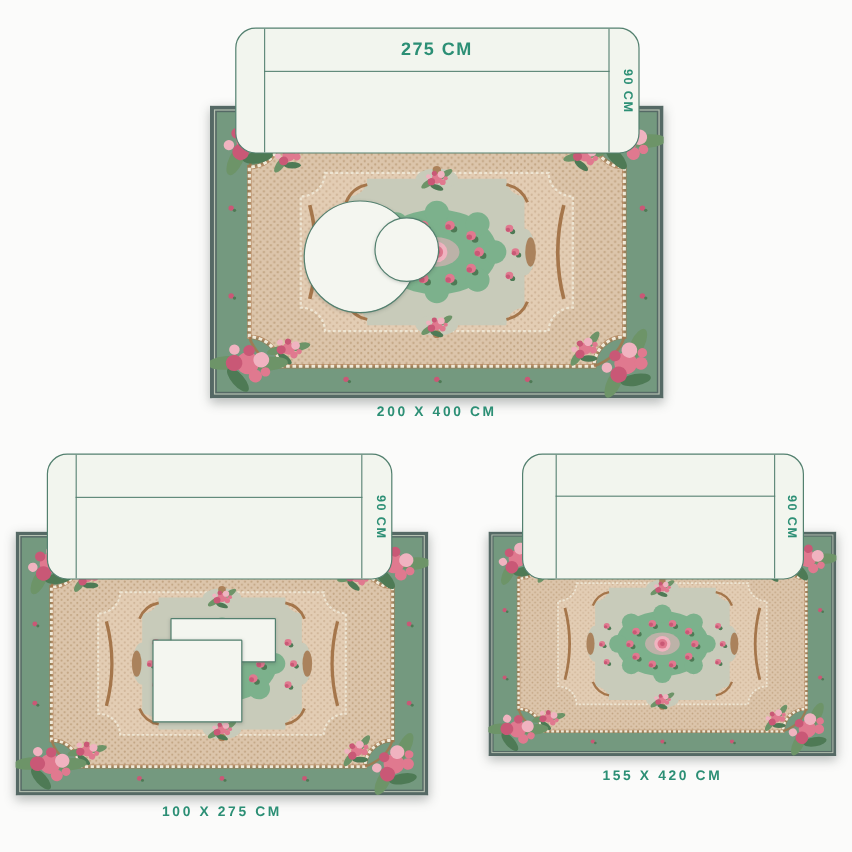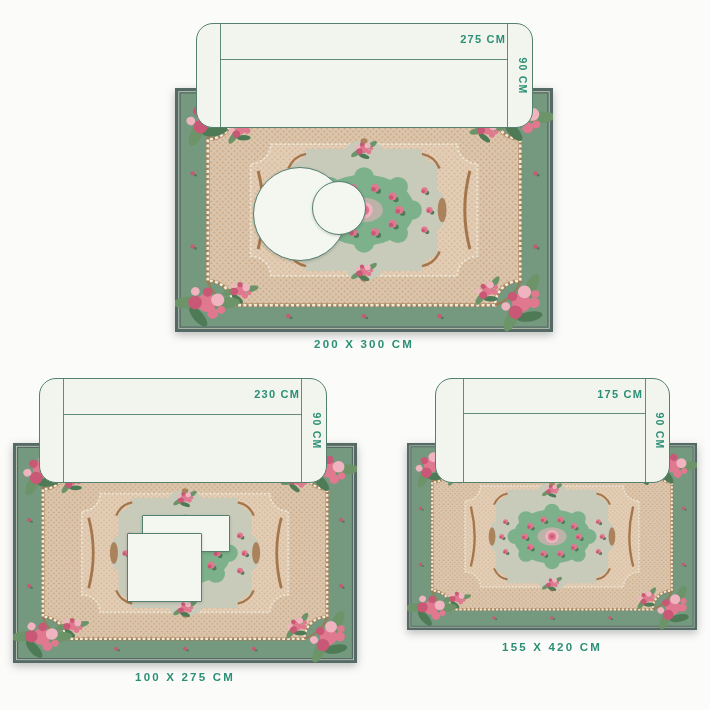--- a/index.html
+++ b/index.html
@@ -19,22 +19,22 @@
   .rug svg{display:block;width:100%;height:100%}
 
   .sofa{position:absolute;background:var(--sofa-fill);border:1.6px solid var(--sofa-stroke);border-radius:17px}
   .sofa .line{position:absolute;background:var(--sofa-stroke);opacity:.9}
   .sofa .line-l{left:23px;top:0;bottom:0;width:1.4px}
   .sofa .line-r{right:24px;top:0;bottom:0;width:1.4px}
   .sofa-3 .line-l{left:27px}
   .sofa-3 .line-r{right:23px}
   .sofa .line-b{top:35px;left:23px;right:24px;height:1.4px}
   .sofa-3 .line-b{top:34px;left:27px;right:23px}
-  .sofa .w-label{position:absolute;left:25px;right:26px;top:9px;text-align:right;
-    font-weight:bold;font-size:11px;letter-spacing:1.2px;color:var(--accent-text)}
+  .sofa .w-label{position:absolute;left:25px;right:26px;top:9px;text-align:center;
+    font-weight:bold;font-size:15px;letter-spacing:1.2px;color:var(--accent-text)}
   .sofa .d-label{position:absolute;right:3px;top:50%;transform:translateY(-50%);
     writing-mode:vertical-rl;font-weight:bold;font-size:10.5px;letter-spacing:1.2px;color:var(--accent-text)}
 
   .table-circle{position:absolute;border-radius:50%;background:var(--table-fill);
     border:1.5px solid var(--sofa-stroke);box-shadow:0 1px 3px rgba(60,70,65,.25)}
   .table-rect{position:absolute;background:var(--table-fill);border:1.5px solid var(--sofa-stroke);
     border-radius:1px;box-shadow:0 1px 3px rgba(60,70,65,.25)}
 
   .size-label{position:absolute;text-align:center;font-weight:bold;font-size:11.5px;
     letter-spacing:2.2px;color:var(--accent-text)}
@@ -189,50 +189,48 @@
     </div>
     <div class="table-circle" style="left:253px;top:167px;width:94px;height:94px"></div>
     <div class="table-circle" style="left:312px;top:181px;width:54px;height:54px"></div>
     <div class="sofa" style="left:196px;top:23px;width:337px;height:105px">
       <div class="line line-l"></div>
       <div class="line line-r"></div>
       <div class="line line-b"></div>
       <div class="w-label">275 CM</div>
       <div class="d-label">90 CM</div>
     </div>
-    <div class="size-label" style="left:175px;top:338px;width:378px">200 X 300 CM</div>
+    <div class="size-label" style="left:175px;top:338px;width:378px">200 X 400 CM</div>
   </section>
 
   <section>
     <div class="rug" style="left:13px;top:443px;width:344px;height:220px">
       <svg viewBox="0 0 300 200" preserveAspectRatio="none">
           <use href="#rug-art"></use>
         </svg>
     </div>
     <div class="table-rect" style="left:142px;top:515px;width:88px;height:37px"></div>
     <div class="table-rect" style="left:127px;top:533px;width:75px;height:69px"></div>
     <div class="sofa" style="left:39px;top:378px;width:288px;height:105px">
       <div class="line line-l"></div>
       <div class="line line-r"></div>
       <div class="line line-b"></div>
-      <div class="w-label">230 CM</div>
       <div class="d-label">90 CM</div>
     </div>
     <div class="size-label" style="left:13px;top:671px;width:344px">100 X 275 CM</div>
   </section>
 
   <section>
     <div class="rug" style="left:407px;top:443px;width:290px;height:187px">
       <svg viewBox="0 0 300 200" preserveAspectRatio="none">
           <use href="#rug-art"></use>
         </svg>
     </div>
     <div class="sofa sofa-3" style="left:435px;top:378px;width:235px;height:105px">
       <div class="line line-l"></div>
       <div class="line line-r"></div>
       <div class="line line-b"></div>
-      <div class="w-label">175 CM</div>
       <div class="d-label">90 CM</div>
     </div>
     <div class="size-label" style="left:407px;top:641px;width:290px">155 X 420 CM</div>
   </section>
 
 </div>
 
 </body></html>

